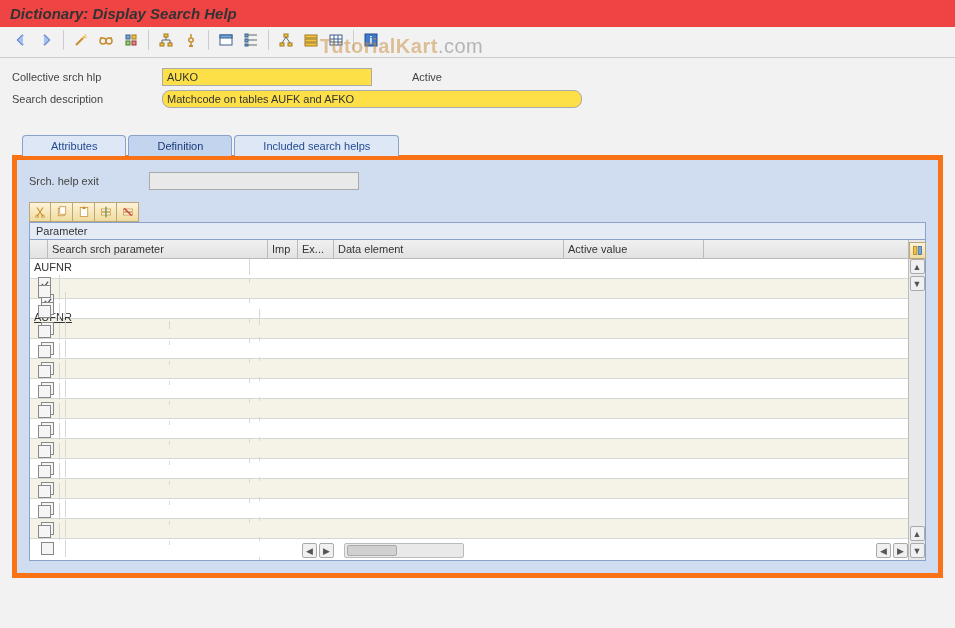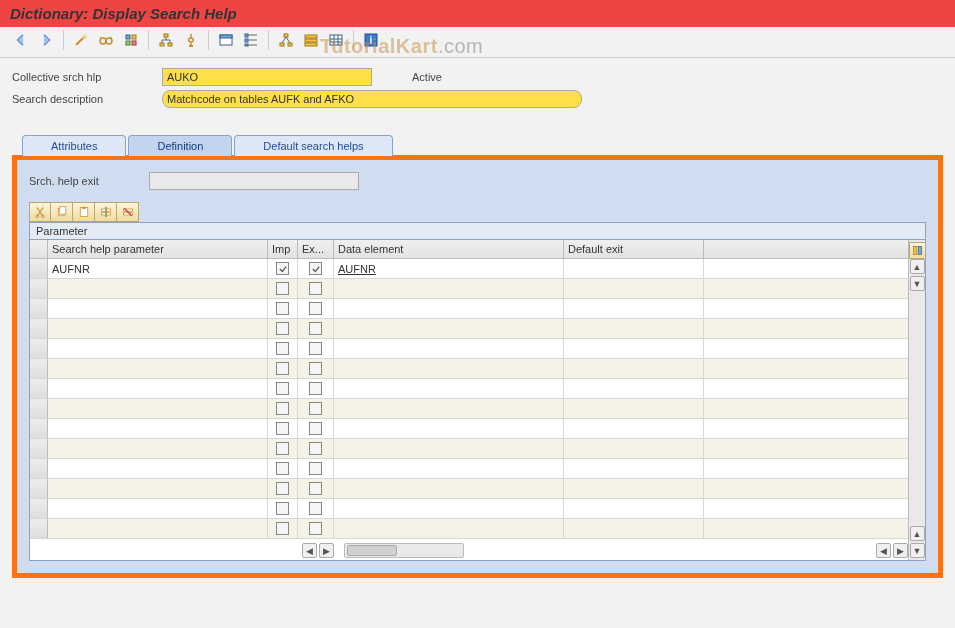--- a/index.html
+++ b/index.html
@@ -167,20 +167,21 @@
     .row-selector-h {
       width: 18px;
       background: linear-gradient(#f0f0f0, #e2e2e2);
       border-right: 1px solid #bbb;
     }
     .grid-body { }
     .grid-row {
       display: flex;
       border-bottom: 1px solid #d7d7d7;
       height: 20px;
+      flex-direction: column;
     }
     .grid-row.alt { background: #f5f2e8; }
     .grid-row.plain { background: #fff; }
     .grid-row .cell {
       border-right: 1px solid #d7d7d7;
       padding: 2px 4px;
       font-size: 11px;
       color: #333;
       display: flex;
       align-items: center;
@@ -367,21 +368,21 @@
   <div class="form-row">
     <div class="form-label">Search description</div>
     <input class="form-input ro" style="width: 420px; border-radius: 8px;" readonly="" value="Matchcode on tables AUFK and AFKO">
   </div>
 </div>
 
 <div class="tabs-area">
   <div class="tab-strip">
     <div class="tab">Attributes</div>
     <div class="tab active">Definition</div>
-    <div class="tab">Default search helps</div>
+    <div class="tab">Included search helps</div>
   </div>
   <div class="tab-panel">
 
     <div class="form-row">
       <div class="form-label" style="width:120px">Srch. help exit</div>
       <input class="form-input ro" style="width: 210px; background: rgb(233, 233, 233);" readonly="" value="">
     </div>
 
     <div class="sub-toolbar">
       <div class="sub-btn">
@@ -418,25 +419,25 @@
           </svg>
         </div>
     </div>
 
     <div class="panel-title">Parameter</div>
 
     <div class="grid-wrapper">
       <div class="grid-main">
         <div class="grid-header">
           <div class="row-selector-h"></div>
-          <div class="cell col-param">Search help parameter</div>
+          <div class="cell col-param">Search srch parameter</div>
           <div class="cell col-imp">Imp</div>
           <div class="cell col-exp">Ex...</div>
           <div class="cell col-de">Data element</div>
-          <div class="cell col-def">Default exit</div>
+          <div class="cell col-def">Active value</div>
         </div>
         <div class="grid-body" id="grid-body">
             <div class="grid-row plain">
               <div class="row-selector"></div>
               <div class="cell col-param">AUFNR</div>
               <div class="cell col-imp">
                 <div class="checkbox-ro">
                   <svg viewBox="0 0 16 16">
                     <path d="M3 8 L7 12 L13 4" fill="none" stroke="#555" stroke-width="2"></path>
                   </svg>

